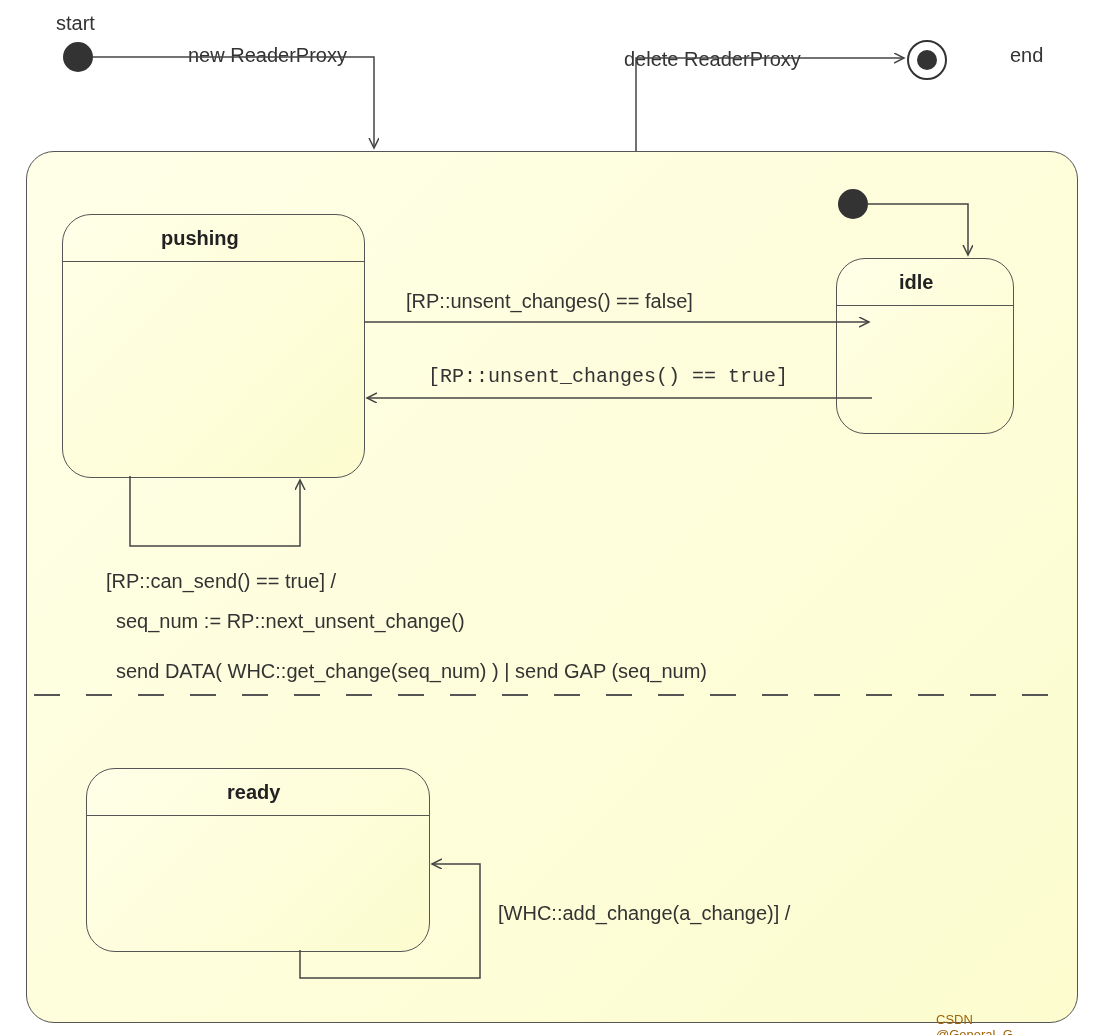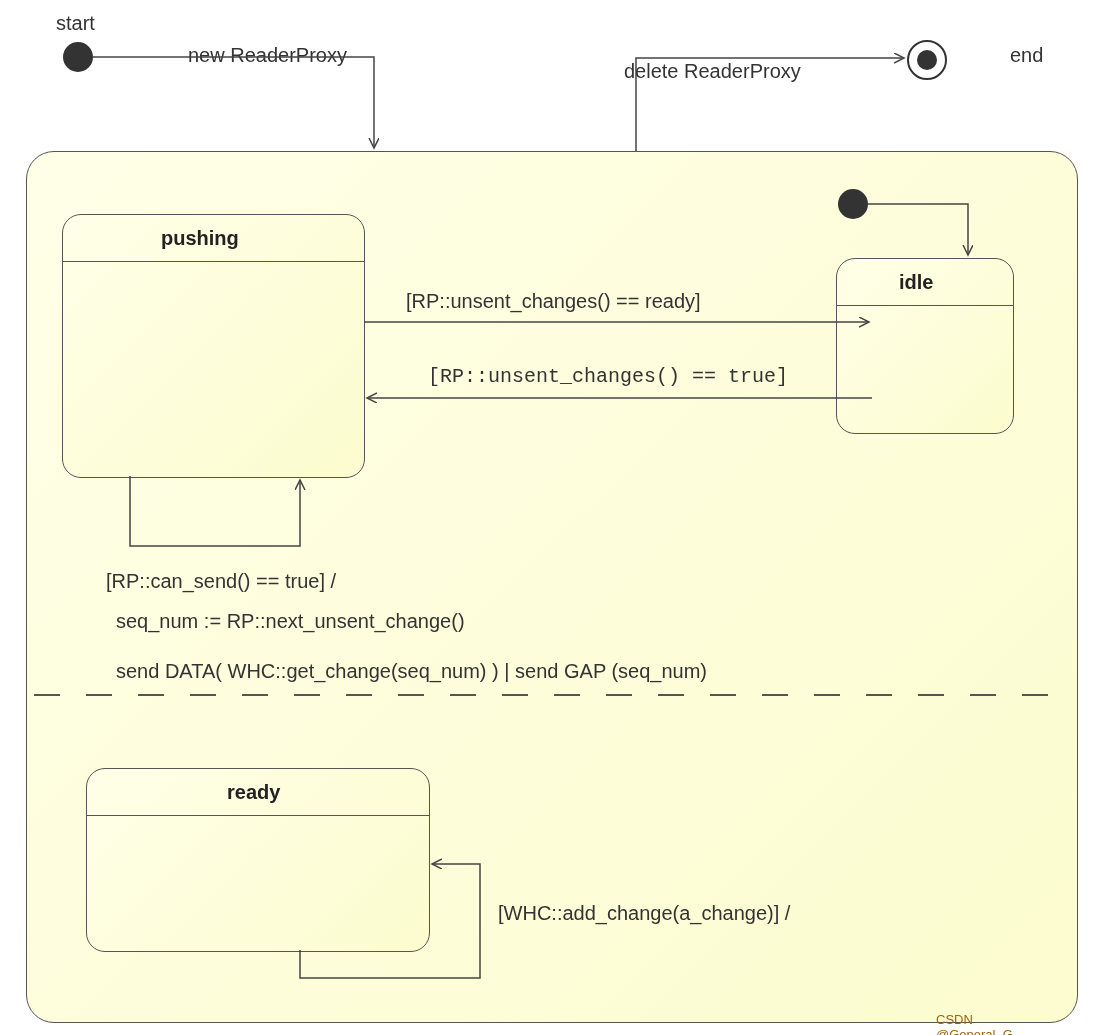--- a/index.html
+++ b/index.html
@@ -44,21 +44,21 @@
   }
   .region {
     position: absolute;
     border: 1.5px solid #555;
     border-radius: 28px;
     background: linear-gradient(135deg, #ffffe8 0%, #fcfccf 100%);
   }
   .state {
     position: absolute;
     border: 1.5px solid #555;
-    border-radius: 19px;
+    border-radius: 29px;
     background: linear-gradient(135deg, #ffffe8 0%, #fcfccf 100%);
   }
   .state-title {
     position: absolute;
     font-weight: bold;
     color: #222;
     white-space: nowrap;
   }
   .state-title-line {
     position: absolute;
@@ -84,21 +84,21 @@
 <body>
 
 <div class="canvas">
 
   <div class="label" style="left:56px; top:12px;">start</div>
 
   <div class="initial-node" style="left:63px; top:42px;"></div>
 
   <div class="label" style="left:188px; top:44px;">new ReaderProxy</div>
 
-  <div class="label" style="left:624px; top:60px;text-align:right;">delete ReaderProxy</div>
+  <div class="label" style="left:624px; top:48px;text-align:right;">delete ReaderProxy</div>
 
   <div class="final-outer" style="left:907px; top:40px;">
     <div class="final-inner"></div>
   </div>
 
   <div class="label" style="left:1010px; top:44px;">end</div>
 
   <div class="region" style="left:26px; top:151px; width:1050px; height:870px;"></div>
 
   <svg class="edges">
@@ -115,21 +115,21 @@
   <div class="state" style="left:836px; top:258px; width:160px; height:174px;padding-left:16px;">
     <div class="state-title" style="left:62px; top:12px;">idle</div>
     <div class="state-title-line" style="top:46px;"></div>
   </div>
 
   <div class="state" style="left:86px; top:768px; width:342px; height:182px;">
     <div class="state-title" style="left:140px; top:12px;">ready</div>
     <div class="state-title-line" style="top:46px;"></div>
   </div>
 
-  <div class="label" style="left:406px; top:290px;">[RP::unsent_changes() == ready]</div>
+  <div class="label" style="left:406px; top:290px;">[RP::unsent_changes() == false]</div>
   <div class="label" style="left:428px; top:365px;font-family:Liberation Mono, monospace;">[RP::unsent_changes() == true]</div>
 
   <div class="label" style="left:106px; top:570px;">[RP::can_send() == true] /</div>
   <div class="label" style="left:116px; top:610px;">seq_num := RP::next_unsent_change()</div>
   <div class="label" style="left:116px; top:660px;text-align:right;">send DATA( WHC::get_change(seq_num) )  |  send GAP (seq_num)</div>
 
   <div class="label" style="left:498px; top:902px;">[WHC::add_change(a_change)] /</div>
 
   <div class="watermark" style="left:936px; top:1012px;">CSDN @General_G</div>
 

